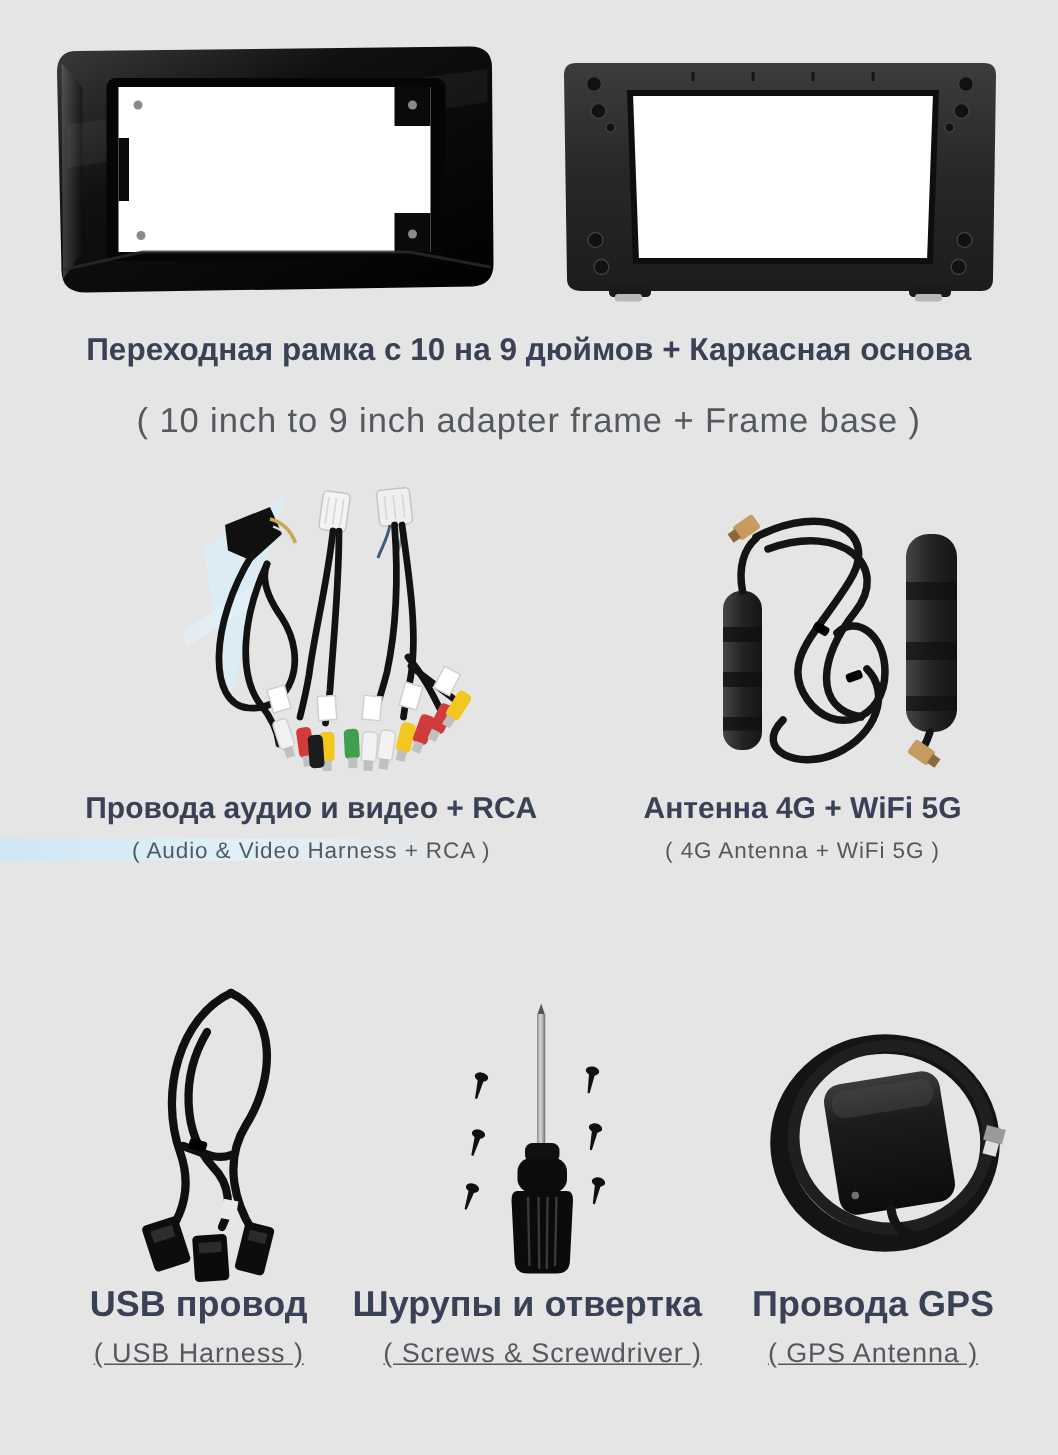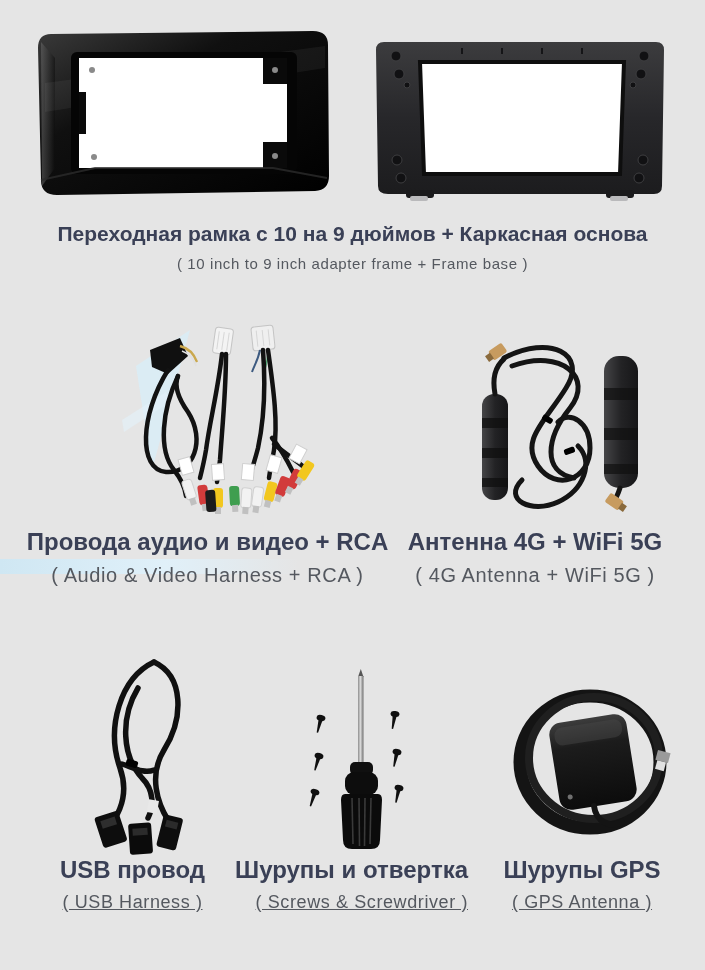--- a/index.html
+++ b/index.html
@@ -5,23 +5,23 @@
   html,body{margin:0;padding:0;background:#fff;}
   .canvas{
     position:relative;width:705px;height:970px;background:#e5e5e5;
     font-family:"Liberation Sans",sans-serif;overflow:hidden;
   }
   .photo{position:absolute;}
   .caption{position:absolute;text-align:center;}
   .ru{font-weight:700;color:#3a4056;}
   .en{font-weight:400;color:#54585f;letter-spacing:.6px;}
   .cap-main .ru{font-size:21px;}
-  .cap-main .en{font-size:15px;margin-top:9px;}
-  .cap-mid .ru{font-size:24px;}
-  .cap-mid .en{font-size:20px;margin-top:8px;}
+  .cap-main .en{font-size:23px;margin-top:21px;}
+  .cap-mid .ru{font-size:20px;}
+  .cap-mid .en{font-size:15px;margin-top:8px;}
   .cap-small .ru{font-size:24px;}
   .cap-small .en{font-size:18px;margin-top:8px;text-decoration:underline;}
   .stripe{
     position:absolute;left:0;top:559px;width:300px;height:15px;
     background:linear-gradient(90deg,#cfe7f3 0%,#e0f0f9 55%,rgba(224,240,249,0) 100%);
   }
 </style>
 </head>
 <body>
 
@@ -336,17 +336,17 @@
 
   <div class="caption cap-small" style="left:20px;top:856px;width:225px;">
     <div class="ru">USB провод</div>
     <div class="en">( USB Harness )</div>
   </div>
   <div class="caption cap-small" style="left:226px;top:856px;width:242px;text-align:right;">
     <div class="ru">Шурупы и отвертка</div>
     <div class="en">( Screws &amp; Screwdriver )</div>
   </div>
   <div class="caption cap-small" style="left:472px;top:856px;width:220px;">
-    <div class="ru">Шурупы GPS</div>
+    <div class="ru">Провода GPS</div>
     <div class="en">( GPS Antenna )</div>
   </div>
 
 </div>
 
 </body></html>

